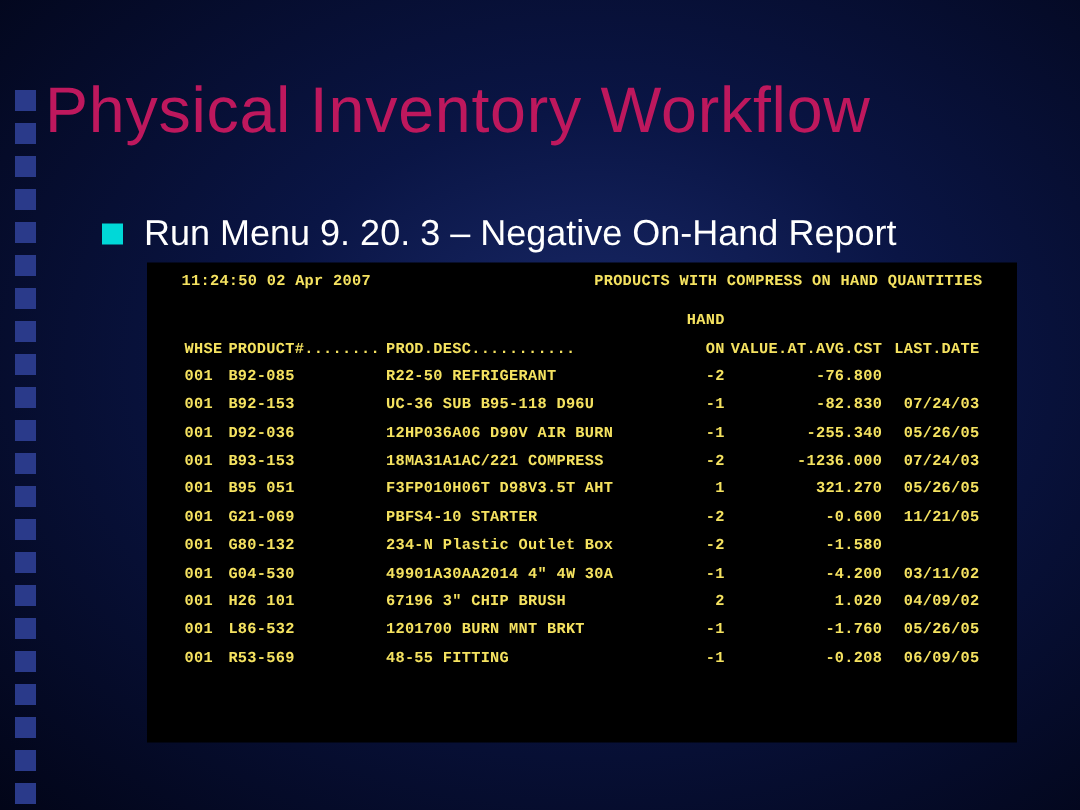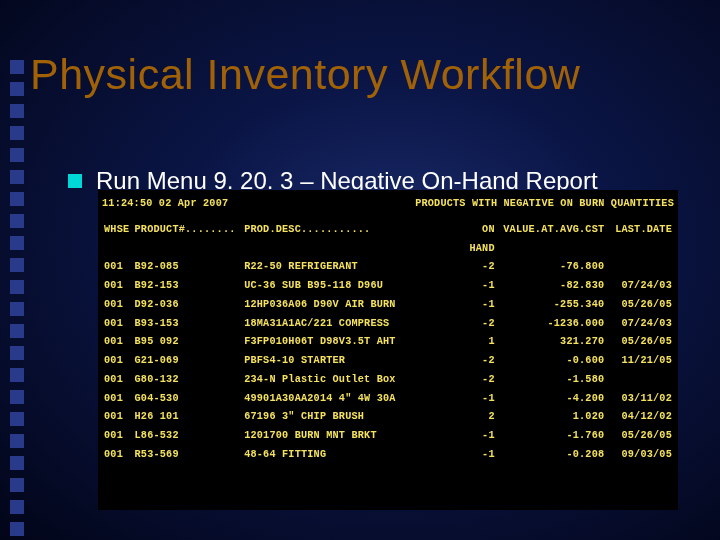--- a/index.html
+++ b/index.html
@@ -21,52 +21,52 @@
   .dots .dot {
     width: 14px;
     height: 14px;
     background: #2a3a8a;
   }
   .title {
     position: absolute;
     left: 30px;
     top: 50px;
     font-size: 43px;
-    color: #a16207;
+    color: #be185d;
     letter-spacing: 0.5px;
   }
   .bullet-row {
     position: absolute;
     left: 68px;
-    top: 167px;
+    top: 142px;
     display: flex;
     align-items: center;
     gap: 14px;
   }
   .bullet {
     width: 14px;
     height: 14px;
     background: #00d8d8;
   }
   .subtitle {
     font-size: 24px;
     color: #ffffff;
   }
   .terminal {
     position: absolute;
     left: 98px;
-    top: 190px;
+    top: 175px;
     width: 580px;
     height: 320px;
     background: #000000;
     color: #f5e260;
     font-family: "Courier New", monospace;
     font-size: 10.2px;
     line-height: 1.25;
-    padding: 8px 4px;
+    padding: 8px 23px;
     font-weight: bold;
     letter-spacing: 0.2px;
   }
   .terminal .hdr1 { display: flex; justify-content: space-between; margin-bottom: 10px;}
   .terminal .hdr1 .p1 { white-space: pre; }
   .terminal table { width: 100%; border-collapse: collapse; }
   .terminal th, .terminal td { text-align: left; padding: 3px 2px; white-space: nowrap; }
   .terminal th { font-weight: bold; }
   .terminal .col-whse { width: 26px; }
   .terminal .col-prod { width: 72px; }
@@ -110,40 +110,40 @@
 <div class="title">Physical Inventory Workflow</div>
 
 <div class="bullet-row">
   <div class="bullet"></div>
   <div class="subtitle">Run Menu 9. 20. 3 – Negative On-Hand Report</div>
 </div>
 
 <div class="terminal">
   <div class="hdr1">
     <span class="p1">11:24:50 02 Apr 2007</span>
-    <span class="p1">PRODUCTS WITH NEGATIVE ON BURN QUANTITIES</span>
+    <span class="p1">PRODUCTS WITH COMPRESS ON HAND QUANTITIES</span>
   </div>
   <table>
     <thead>
+      <tr>
+        <th></th>
+          <th></th>
+          <th></th>
+        <th class="col-on-h hand">HAND</th>
+        <th></th>
+          <th></th>
+      </tr>
       <tr>
         <th class="col-whse">WHSE</th>
         <th class="col-prod">PRODUCT#........</th>
         <th class="col-desc-h">PROD.DESC...........</th>
         <th class="col-on-h">ON</th>
         <th class="col-val">VALUE.AT.AVG.CST</th>
         <th class="col-date">LAST.DATE</th>
       </tr>
-      <tr>
-        <th></th>
-          <th></th>
-          <th></th>
-        <th class="col-on-h hand">HAND</th>
-        <th></th>
-          <th></th>
-      </tr>
     </thead>
     <tbody id="report-body">
         <tr>
           <td class="col-whse">001</td>
           <td class="col-prod">B92-085</td>
           <td class="col-desc">R22-50 REFRIGERANT</td>
           <td class="col-on">-2</td>
           <td class="col-val">-76.800</td>
           <td class="col-date"></td>
         </tr>
@@ -166,21 +166,21 @@
         <tr>
           <td class="col-whse">001</td>
           <td class="col-prod">B93-153</td>
           <td class="col-desc">18MA31A1AC/221 COMPRESS</td>
           <td class="col-on">-2</td>
           <td class="col-val">-1236.000</td>
           <td class="col-date">07/24/03</td>
         </tr>
         <tr>
           <td class="col-whse">001</td>
-          <td class="col-prod">B95 092</td>
+          <td class="col-prod">B95 051</td>
           <td class="col-desc">F3FP010H06T D98V3.5T AHT</td>
           <td class="col-on">1</td>
           <td class="col-val">321.270</td>
           <td class="col-date">05/26/05</td>
         </tr>
         <tr>
           <td class="col-whse">001</td>
           <td class="col-prod">G21-069</td>
           <td class="col-desc">PBFS4-10 STARTER</td>
           <td class="col-on">-2</td>
@@ -202,33 +202,33 @@
           <td class="col-on">-1</td>
           <td class="col-val">-4.200</td>
           <td class="col-date">03/11/02</td>
         </tr>
         <tr>
           <td class="col-whse">001</td>
           <td class="col-prod">H26 101</td>
           <td class="col-desc">67196 3" CHIP BRUSH</td>
           <td class="col-on">2</td>
           <td class="col-val">1.020</td>
-          <td class="col-date">04/12/02</td>
+          <td class="col-date">04/09/02</td>
         </tr>
         <tr>
           <td class="col-whse">001</td>
           <td class="col-prod">L86-532</td>
           <td class="col-desc">1201700 BURN MNT BRKT</td>
           <td class="col-on">-1</td>
           <td class="col-val">-1.760</td>
           <td class="col-date">05/26/05</td>
         </tr>
         <tr>
           <td class="col-whse">001</td>
           <td class="col-prod">R53-569</td>
-          <td class="col-desc">48-64 FITTING</td>
+          <td class="col-desc">48-55 FITTING</td>
           <td class="col-on">-1</td>
           <td class="col-val">-0.208</td>
-          <td class="col-date">09/03/05</td>
+          <td class="col-date">06/09/05</td>
         </tr>
       </tbody>
   </table>
 </div>
 
 </body></html>

